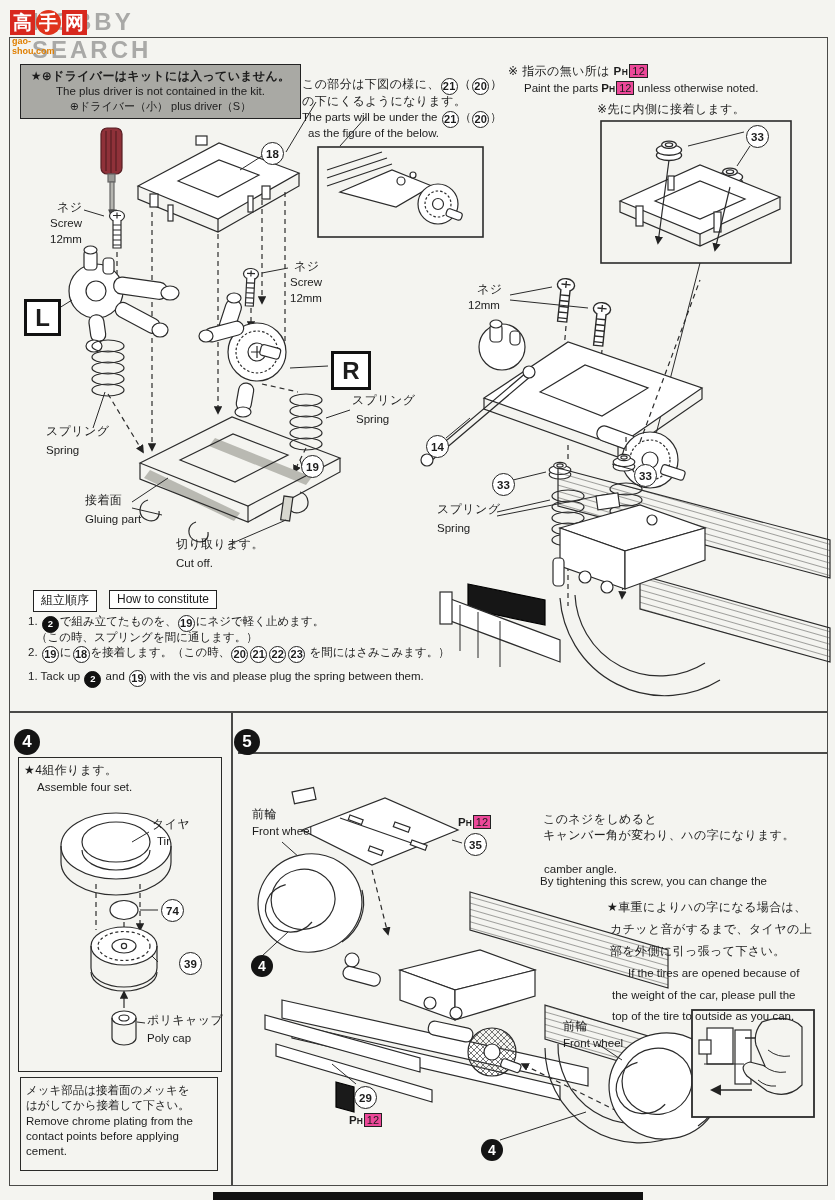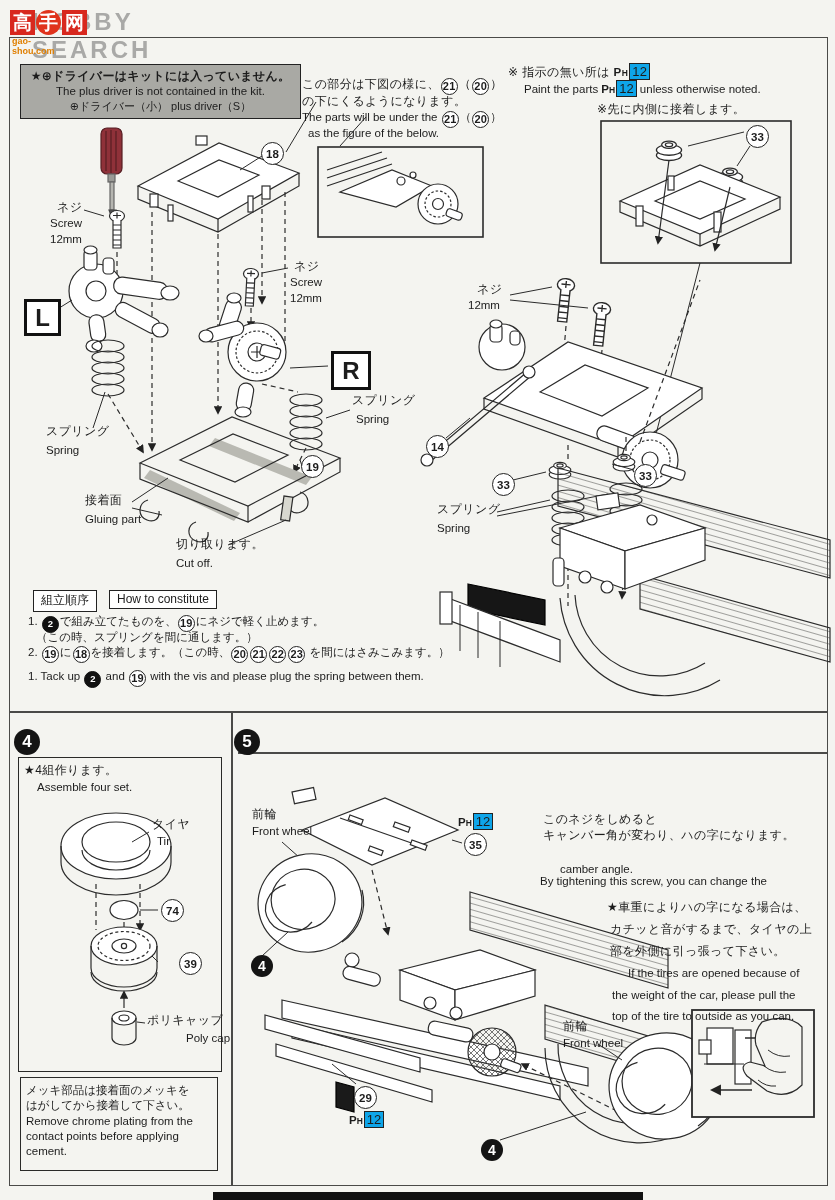--- a/index.html
+++ b/index.html
@@ -30,21 +30,21 @@
   .howtobox { position:absolute; border:1.5px solid #222; background:#fff; font-size:12px;
               padding:1px 7px 2px; z-index:3; }
   .cnum { display:inline-flex; width:15px; height:15px; border:1px solid #222; border-radius:50%;
           background:#fff; align-items:center; justify-content:center; font-size:11px;
           font-weight:bold; vertical-align:-2px; margin:0 1px; }
   .bnum { display:inline-flex; width:15px; height:15px; border:1px solid #111; border-radius:50%;
           background:#111; color:#fff; align-items:center; justify-content:center; font-size:9.5px;
           font-weight:bold; vertical-align:-2px; margin:0 1px; }
   .ph { font-weight:bold; font-size:11.5px; white-space:nowrap; }
   .ph .h { font-size:8.5px; }
-  .ph .box12 { border:1px solid #222; background:#0ea5e9; font-weight:normal; font-size:13px;
+  .ph .box12 { border:1px solid #222; background:#ec4899; font-weight:normal; font-size:11px;
                padding:0 2px; margin-left:1px; }
   .wm { position:absolute; left:6px; top:2px; z-index:6; }
   .wm .site { position:absolute; left:26px; top:6px; font-size:24px; font-weight:bold;
               color:#a9a9a7; letter-spacing:3px; }
   .wm .lg { position:absolute; left:4px; top:8px; display:flex; gap:1px; }
   .wm .lg span { width:25px; height:25px; background:#d8281e; color:#fff; font-size:19px;
                  font-weight:bold; display:flex; align-items:center; justify-content:center; }
   .wm .lg .rnd { border-radius:50%; background:#e0331c; }
   .wm .url { position:absolute; left:6px; top:34px; font-size:9px; font-weight:bold; color:#e07f00; }
   svg.art { position:absolute; left:0; top:0; z-index:1; }
@@ -453,37 +453,37 @@
   <div class="t en z3" style="left:28px; top:670px;">1. Tack up <span class="bnum">2</span> and <span class="cnum">19</span> with the vis and please plug the spring between them.</div>
 
   <div class="stepc" style="left:14px; top:729px;">4</div>
   <div class="t jp z3" style="left:24px; top:764px;">★4組作ります。</div>
   <div class="t en z3" style="left:37px; top:781px;">Assemble four set.</div>
   <div class="t jp z3" style="left:152px; top:818px;">タイヤ</div>
   <div class="t en z3" style="left:157px; top:835px;">Tir</div>
   <div class="pnum" style="left:161px; top:899px;">74</div>
   <div class="pnum" style="left:161px; top:952px;margin-left:18px;">39</div>
   <div class="t jp z3" style="left:147px; top:1014px;">ポリキャップ</div>
-  <div class="t en z3" style="left:147px; top:1032px;margin-left:39px;">Poly cap</div>
+  <div class="t en z3" style="left:147px; top:1032px;">Poly cap</div>
   <div class="t jps z3" style="left:26px; top:1084px;">メッキ部品は接着面のメッキを</div>
   <div class="t jps z3" style="left:26px; top:1099px;">はがしてから接着して下さい。</div>
   <div class="t en z3" style="left:26px; top:1115px;">Remove chrome plating from the</div>
   <div class="t en z3" style="left:26px; top:1130px;">contact points before applying</div>
   <div class="t en z3" style="left:26px; top:1145px;">cement.</div>
 
   <div class="stepc" style="left:234px; top:729px;">5</div>
   <div class="t jp z3" style="left:252px; top:808px;">前輪</div>
   <div class="t en z3" style="left:252px; top:825px;">Front wheel</div>
   <div class="t z3" style="left:458px; top:812px;"><span class="ph">P<span class="h">H</span><span class="box12">12</span></span></div>
   <div class="pnum" style="left:464px; top:833px;">35</div>
 
   <div class="t jp z3" style="left:543px; top:813px;">このネジをしめると</div>
   <div class="t jp z3" style="left:543px; top:829px;">キャンバー角が変わり、ハの字になります。</div>
   <div class="t en z3" style="left:540px; top:847px;margin-top:28px;">By tightening this screw, you can change the</div>
-  <div class="t en z3" style="left:560px; top:863px;">camber angle.</div>
+  <div class="t en z3" style="left:544px; top:863px;">camber angle.</div>
 
   <div class="t jp z3" style="left:607px; top:901px;">★車重によりハの字になる場合は、</div>
   <div class="t jp z3" style="left:610px; top:923px;">カチッと音がするまで、タイヤの上</div>
   <div class="t jp z3" style="left:610px; top:945px;">部を外側に引っ張って下さい。</div>
   <div class="t en z3" style="left:628px; top:967px;">If the tires are opened because of</div>
   <div class="t en z3" style="left:612px; top:989px;">the weight of the car, please pull the</div>
   <div class="t en z3" style="left:612px; top:1010px;">top of the tire to outside as you can.</div>
 
   <div class="bref" style="left:251px; top:955px;">4</div>
   <div class="bref" style="left:481px; top:1139px;">4</div>

